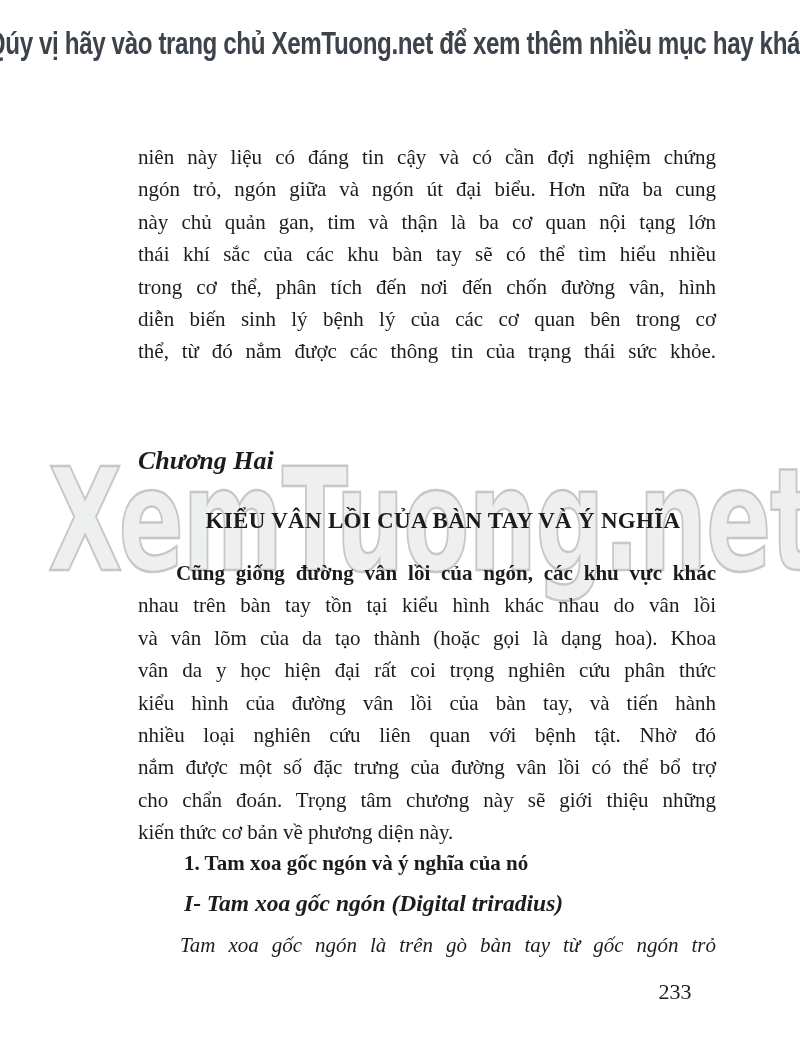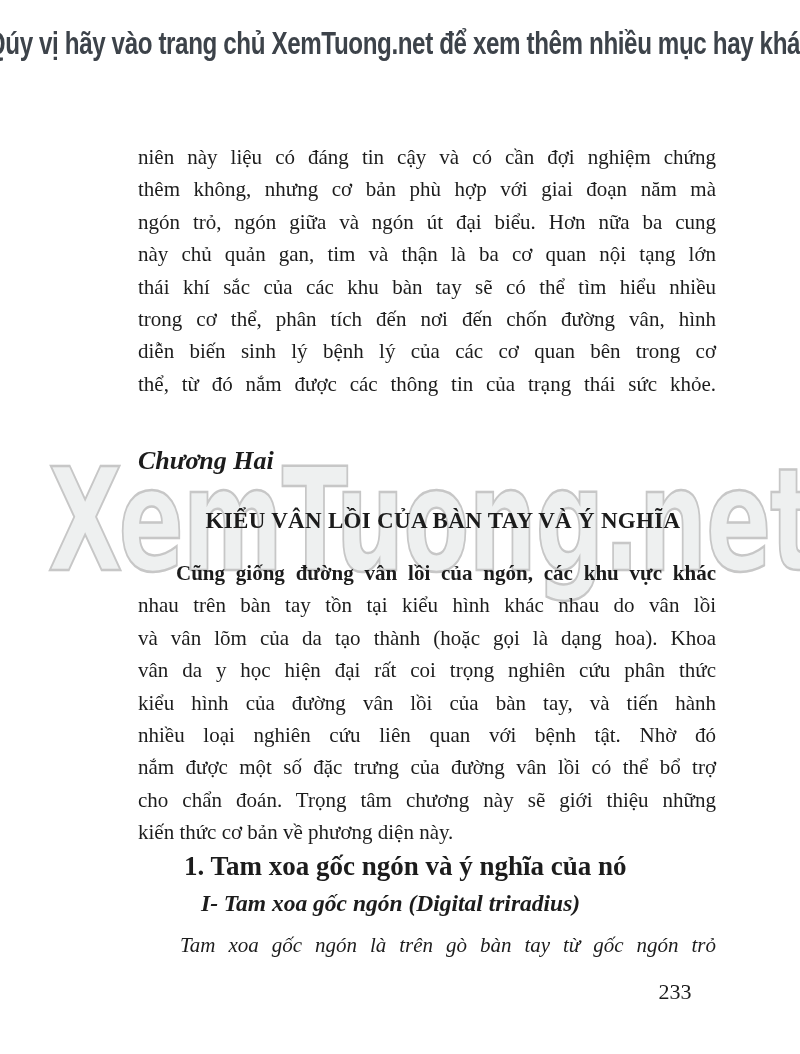--- a/index.html
+++ b/index.html
@@ -40,25 +40,25 @@
   .chapter-label {
     position:absolute; top:446px; width:578px; 
     font-size:26px; font-style:italic; font-weight:600;
   }
   .chapter-title {
     position:absolute; top:492px; width:578px; margin:16px; text-align:center;
     font-size:23px; font-weight:700; letter-spacing:0.3px;
   }
   .section-heading {
     position:absolute; top:851px; left:46px; width:532px;
-    font-size:27px; font-weight:700;
+    font-size:21px; font-weight:700;
   }
   .subsection-heading {
     position:absolute; top:890px; left:46px; width:532px;
-    font-size:23.5px; font-weight:700; font-style:italic;margin-left:17px;
+    font-size:23.5px; font-weight:700; font-style:italic;
   }
   .para.opening { top:929px; }
   .para.opening .line:first-child { text-indent:42px;font-style:italic; }
   
   .page-number {
     position:absolute; top:979px; left:645px; width:60px; z-index:2;
     text-align:center; font-size:22px;
   }
 </style>
 </head>
@@ -69,21 +69,20 @@
   <div class="header-band">
     <div class="header-text">Qúy vị hãy vào trang chủ XemTuong.net để xem thêm nhiều mục hay khác</div>
   </div>
 
   <div class="watermark">XemTuong.net</div>
 
   <div class="column">
 
     <div class="para" style="top:141px;">
         <div class="line">niên này liệu có đáng tin cậy và có cần đợi nghiệm chứng</div>
-        <div class="line">thêm không, nhưng cơ bản phù hợp với giai đoạn năm mà</div>
         <div class="line">ngón trỏ, ngón giữa và ngón út đại biểu. Hơn nữa ba cung</div>
         <div class="line">này chủ quản gan, tim và thận là ba cơ quan nội tạng lớn</div>
         <div class="line">thái khí sắc của các khu bàn tay sẽ có thể tìm hiểu nhiều</div>
         <div class="line">trong cơ thể, phân tích đến nơi đến chốn đường vân, hình</div>
         <div class="line">diễn biến sinh lý bệnh lý của các cơ quan bên trong cơ</div>
         <div class="line">thể, từ đó nắm được các thông tin của trạng thái sức khỏe.</div>
       </div>
 
     <div class="chapter-label">Chương Hai</div>
 

